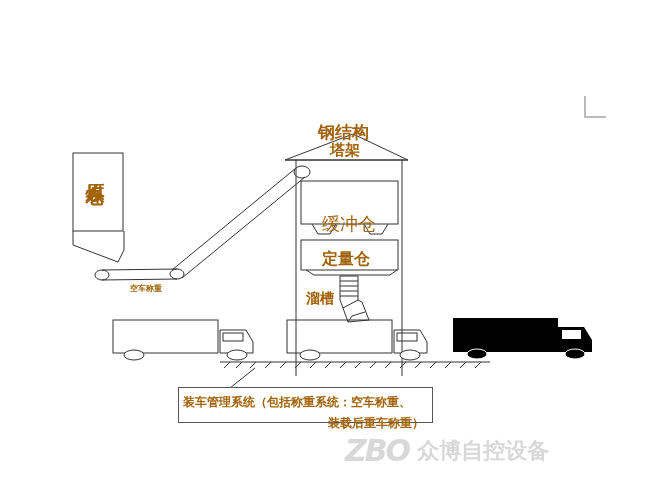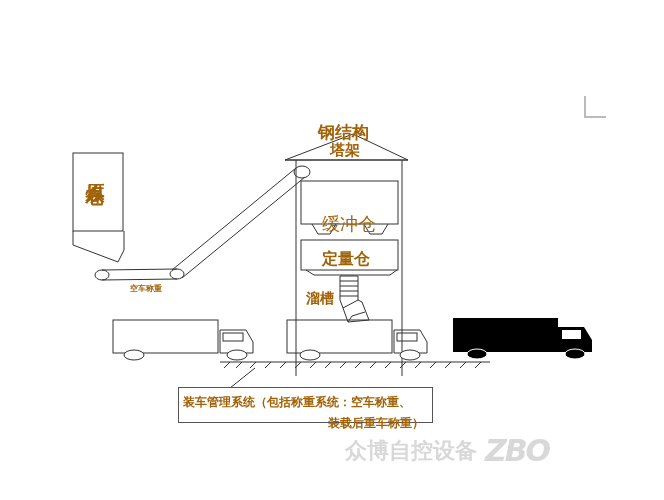--- a/index.html
+++ b/index.html
@@ -114,15 +114,15 @@
 <div id="buffer-label" class="lbl">缓冲仓</div>
 <div id="metering-label" class="lbl">定量仓</div>
 <div id="chute-label" class="lbl">溜槽</div>
 <div id="belt-label" class="lbl">空车称重</div>
 
 <div id="system-box"></div>
 <div id="system-line1" class="lbl">装车管理系统（包括称重系统：空车称重、</div>
 <div id="system-line2" class="lbl">装载后重车称重）</div>
 
 <div id="watermark">
+  <span id="wm-logo">ZBO</span>
   <span id="wm-text">众博自控设备</span>
-  <span id="wm-logo">ZBO</span>
 </div>
 
 </body></html>

